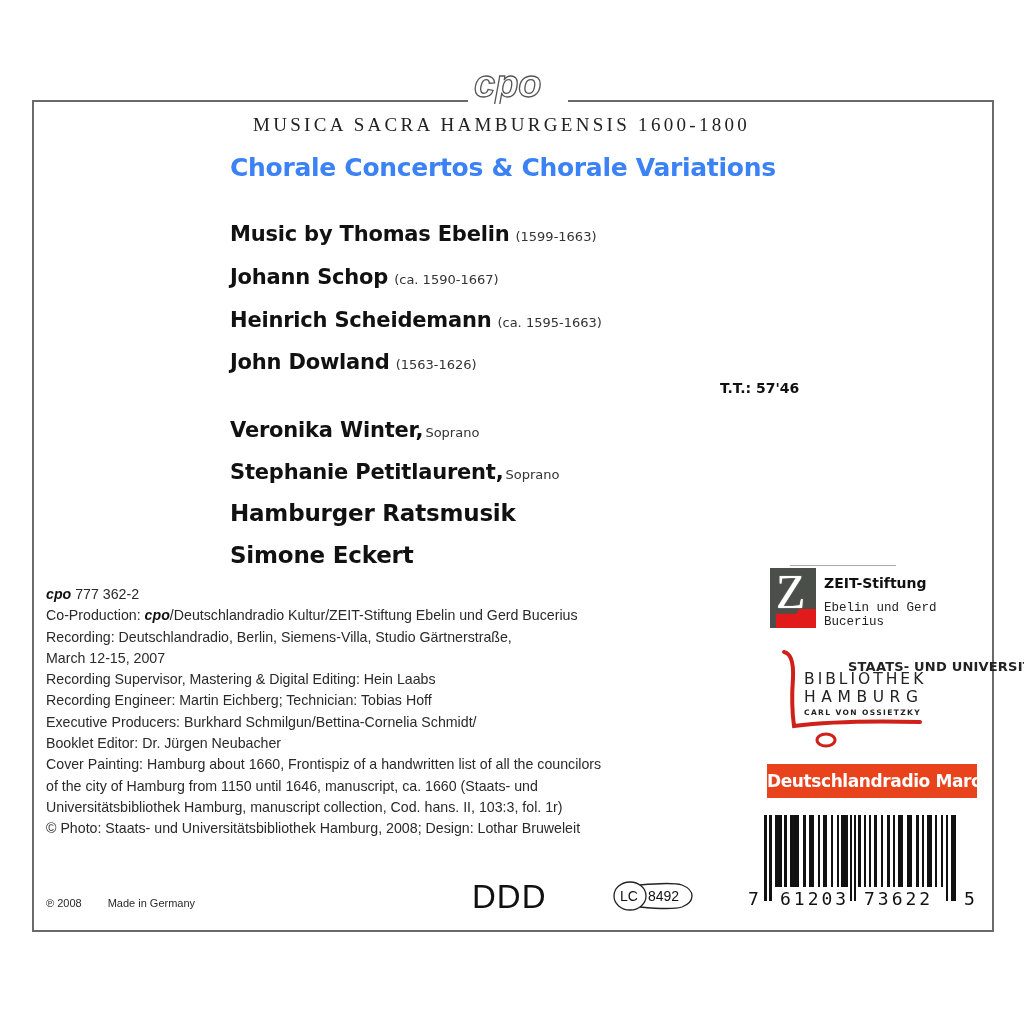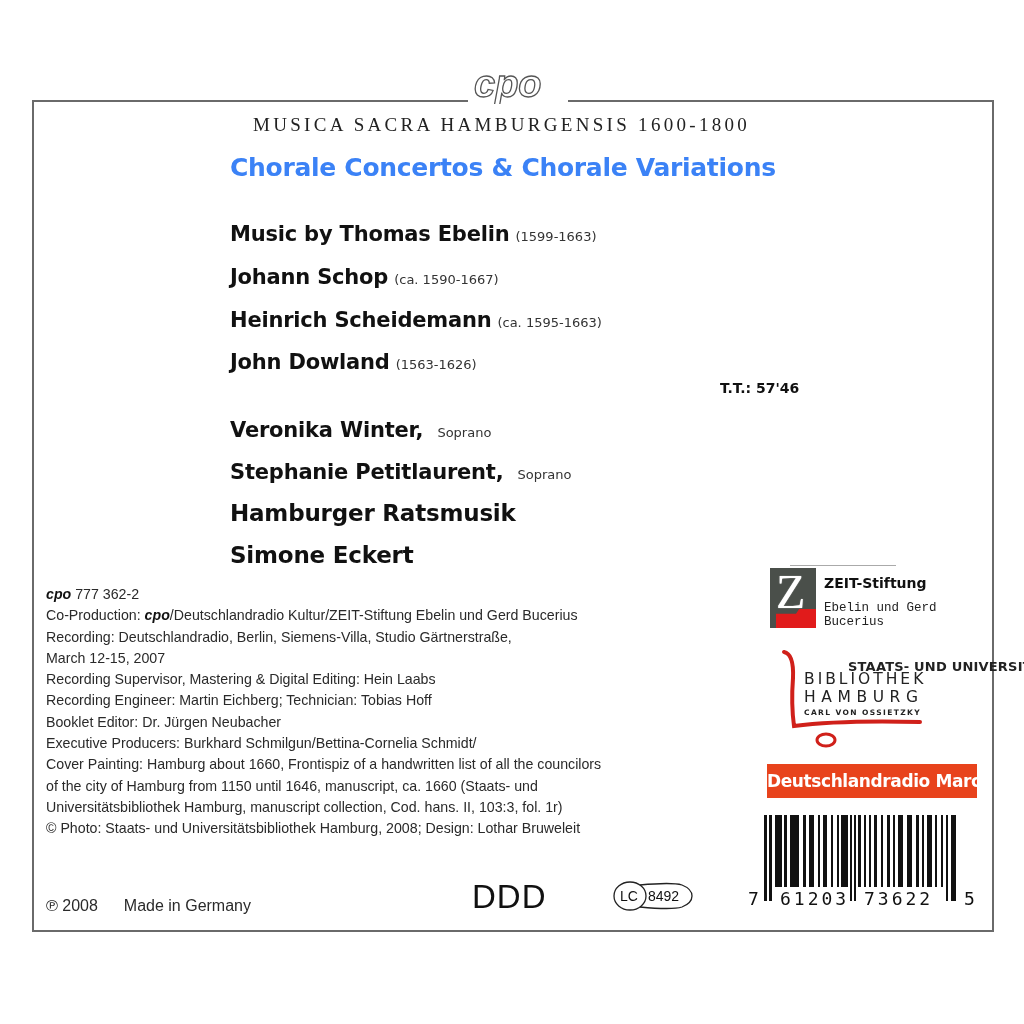--- a/index.html
+++ b/index.html
@@ -12,28 +12,28 @@
 
     .series { position: absolute; left: 230px; top: 114px; width: 570px; font-family: "Liberation Serif", serif; font-size: 19px; letter-spacing: 3.3px; color: #222; white-space: nowrap; margin-left: 23px; }
     .album-title { position: absolute; left: 230px; top: 153px; font-family: "DejaVu Sans", sans-serif; font-weight: 700; font-size: 25px; color: #3b82f6; white-space: nowrap; letter-spacing: -0.3px; }
 
     .composer { position: absolute; left: 230px; font-family: "DejaVu Sans", sans-serif; font-weight: 700; font-size: 21px; color: #111; white-space: nowrap; letter-spacing: -0.2px; }
     .composer .dates { font-weight: 400; font-size: 13px; color: #333; margin-left: 6px; letter-spacing: 0; }
 
     .tt { position: absolute; left: 720px; top: 380px; font-family: "DejaVu Sans", sans-serif; font-weight: 700; font-size: 14px; color: #111; white-space: nowrap; }
 
     .performer { position: absolute; left: 230px; font-family: "DejaVu Sans", sans-serif; font-weight: 700; font-size: 21px; color: #111; white-space: nowrap; letter-spacing: -0.2px; }
-    .performer .role { font-weight: 400; font-size: 13px; color: #333; margin-left: 14px; letter-spacing: 0; }
+    .performer .role { font-weight: 400; font-size: 13px; color: #333; margin-left: 2px; letter-spacing: 0; }
     .performer.big { font-size: 23px; }
 
     .credits { position: absolute; left: 46px; top: 584px; width: 640px; font-family: "Liberation Sans", sans-serif; font-size: 14.2px; line-height: 21.3px; color: #2a2a2a; }
     .credits .line { white-space: nowrap; }
     .cpo-inline { font-weight: 900; font-style: italic; color: #111; }
 
-    .footer-left { position: absolute; left: 46px; top: 897px; font-family: "Liberation Sans", sans-serif; font-size: 16px; color: #2a2a2a; white-space: nowrap; }
+    .footer-left { position: absolute; left: 46px; top: 897px; font-family: "Liberation Sans", sans-serif; font-size: 11px; color: #2a2a2a; white-space: nowrap; }
     .footer-left .made { margin-left: 26px; }
     .ddd { position: absolute; left: 472px; top: 878px; font-family: "Liberation Sans", sans-serif; font-size: 33px; color: #111; letter-spacing: 1px; }
     .lc { position: absolute; left: 612px; top: 880px; width: 82px; height: 32px; }
 
     .zeit { position: absolute; left: 768px; top: 565px; width: 190px; height: 66px; }
     .zeit .top-rule { position: absolute; left: 22px; top: 0; width: 106px; height: 1px; background: #aaa; }
     .zeit .zbox { position: absolute; left: 2px; top: 3px; width: 46px; height: 60px; background: #4a4f4a; }
     .zeit .zbox .zletter { position: absolute; left: 6px; top: 0px; font-family: "Liberation Serif", serif; font-size: 48px; color: #fff; line-height: 48px; text-shadow: 0 0 1px #ddd; }
     .zeit .zred { position: absolute; left: 8px; top: 44px; width: 40px; height: 19px; background: #e11b1b; clip-path: polygon(0 25%, 50% 25%, 58% 0, 100% 0, 100% 100%, 0 100%); }
     .zeit .ztitle { position: absolute; left: 56px; top: 10px; font-family: "DejaVu Sans", sans-serif; font-weight: 700; font-size: 14px; color: #111; white-space: nowrap; }
@@ -75,22 +75,22 @@
 <div class="performer big" style="top:500px">Hamburger Ratsmusik</div>
 <div class="performer big" style="top:542px">Simone Eckert</div>
 
 <div class="credits">
   <div class="line"><span class="cpo-inline">cpo</span><span> 777 362-2</span></div>
   <div class="line"><span>Co-Production: </span><span class="cpo-inline">cpo</span><span>/Deutschlandradio Kultur/ZEIT-Stiftung Ebelin und Gerd Bucerius</span></div>
   <div class="line">Recording: Deutschlandradio, Berlin, Siemens-Villa, Studio Gärtnerstraße,</div>
   <div class="line">March 12-15, 2007</div>
   <div class="line">Recording Supervisor, Mastering &amp; Digital Editing: Hein Laabs</div>
   <div class="line">Recording Engineer: Martin Eichberg; Technician: Tobias Hoff</div>
+  <div class="line">Executive Producers: Burkhard Schmilgun/Bettina-Cornelia Schmidt/</div>
   <div class="line">Booklet Editor: Dr. Jürgen Neubacher</div>
-  <div class="line">Executive Producers: Burkhard Schmilgun/Bettina-Cornelia Schmidt/</div>
   <div class="line">Cover Painting: Hamburg about 1660, Frontispiz of a handwritten list of all the councilors</div>
   <div class="line">of the city of Hamburg from 1150 until 1646, manuscript, ca. 1660 (Staats- und</div>
   <div class="line">Universitätsbibliothek Hamburg, manuscript collection, Cod. hans. II, 103:3, fol. 1r)</div>
   <div class="line">© Photo: Staats- und Universitätsbibliothek Hamburg, 2008; Design: Lothar Bruweleit</div>
 </div>
 
 <div class="footer-left"><span>℗ 2008</span><span class="made">Made in Germany</span></div>
 <div class="ddd">DDD</div>
 <svg class="lc" viewBox="0 0 82 32">
   <ellipse cx="18" cy="16" rx="16" ry="14" fill="none" stroke="#222" stroke-width="1.3"></ellipse>

